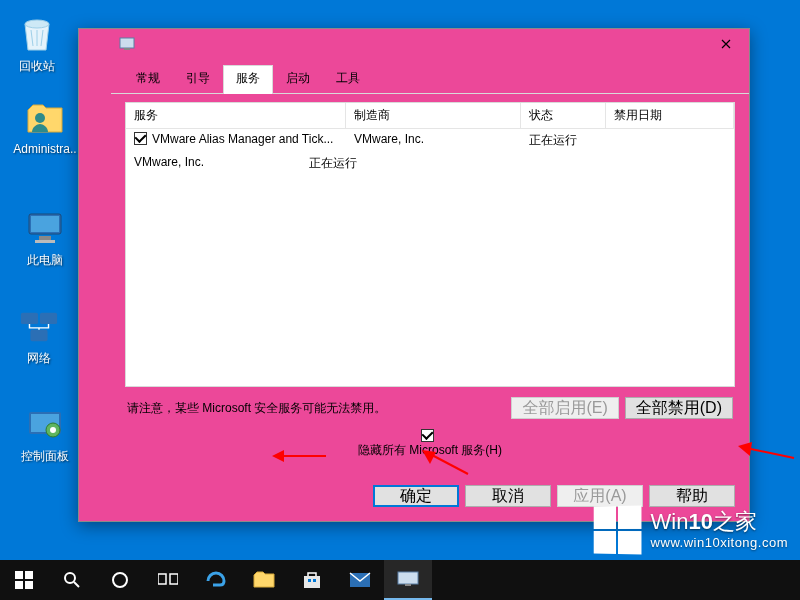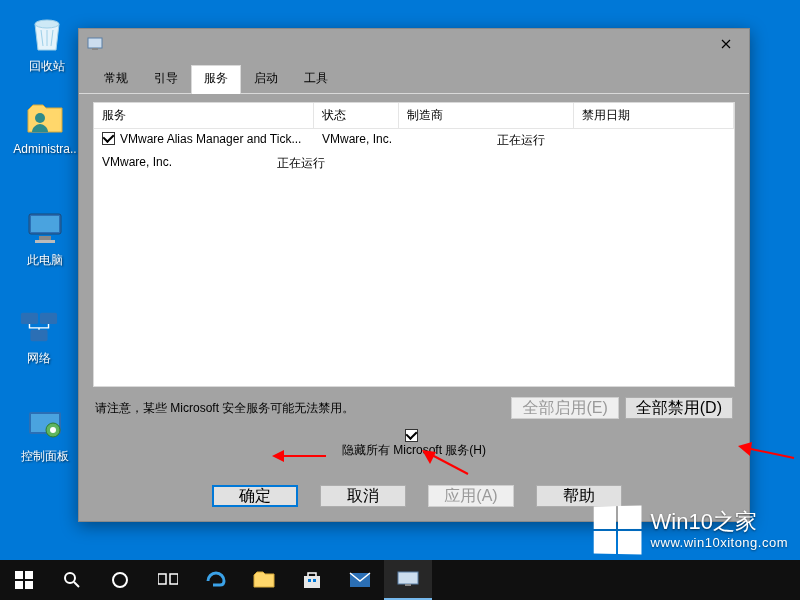--- a/index.html
+++ b/index.html
@@ -27,24 +27,24 @@
   }
   .desktop-icon .label {
     text-shadow: 1px 1px 2px rgba(0,0,0,.6);
     white-space: nowrap; overflow: hidden; text-overflow: ellipsis;
   }
   
   .dialog {
     position: absolute;
     left: 78px; top: 28px;
     width: 672px; height: 494px;
-    background: #a3a3a3;
+    background: #ec4899;
     border: 1px solid #8a8a8a;
     box-shadow: 0 4px 16px rgba(0,0,0,.4);
-    display: flex; flex-direction: column;
+    display: flex; flex-direction: column; padding-left: 32px;
   }
   .titlebar {
     height: 30px;
     display: flex; align-items: center;
     padding: 0 0 0 8px;
   }
   .titlebar .app-icon {
     width: 16px; height: 16px;
     margin-right: 6px;
   }
@@ -153,24 +153,24 @@
     color: #9a9a9a;
     border-color: #cfcfcf;
     background: #efefef;
     cursor: default;
   }
   .btn.primary {
     border: 2px solid #0078d7;
     background: #e1e1e1;
   }
   .dialog-buttons {
-    display: flex; justify-content: center;
+    display: flex; justify-content: flex-end;
     padding: 16px 14px 14px;
     border-top: none;
-    gap: 16px;
+    gap: 0;
   }
   
   .arrow {
     position: absolute;
     pointer-events: none;
   }
   
   .taskbar {
     position: absolute;
     left:0; right:0; bottom:0;
@@ -196,27 +196,27 @@
   .watermark .winlogo {
     width: 48px; height: 48px;
     display: grid; grid-template-columns: 1fr 1fr; grid-template-rows: 1fr 1fr;
     gap: 2px;
     margin-right: 10px;
     transform: perspective(100px) rotateY(-6deg);
   }
   .watermark .winlogo div { background: #fff; }
   .watermark .txt { line-height: 1.2; }
   .watermark .txt .line1 { font-size: 22px; font-weight: 300; }
-  .watermark .txt .line1 b { font-weight: 400; margin-top: 19px; }
+  .watermark .txt .line1 b { font-weight: 700; margin-top: 19px; }
   .watermark .txt .line2 { font-size: 13px; letter-spacing: .5px; }
 </style>
 </head>
 <body>
 
-<div class="desktop-icon" style="left:12px; top:14px;">
+<div class="desktop-icon" style="left:2px; top:14px;">
   <div class="icon-box">
     <svg width="36" height="40" viewBox="0 0 36 40">
         <path d="M6 10h24l-3 26H9z" fill="#e5f3fb" stroke="#9ecfe8"></path>
         <ellipse cx="18" cy="10" rx="12" ry="4" fill="#cde9f6" stroke="#9ecfe8"></ellipse>
         <path d="M12 16l2 16M18 16v16M24 16l-2 16" stroke="#9ecfe8" fill="none"></path>
       </svg>
   </div>
   <div class="label">回收站</div>
 </div>
 
@@ -288,22 +288,22 @@
     <div class="tab">引导</div>
     <div class="tab active">服务</div>
     <div class="tab">启动</div>
     <div class="tab">工具</div>
   </div>
 
   <div class="tab-content">
     <div class="list-box">
       <div class="list-header">
         <div class="col c1">服务</div>
+        <div class="col c2">制造商</div>
         <div class="col c3">状态</div>
-        <div class="col c2">制造商</div>
         <div class="col c4">禁用日期</div>
       </div>
       <div class="list-body">
         <div class="list-row">
           <div class="col c1"><span class="checkbox checked"></span><span>VMware Alias Manager and Tick...</span></div>
           <div class="col c2">VMware, Inc.</div>
           <div class="col c3">正在运行</div>
           <div class="col c4"></div>
         </div>
         <div class="list-row">

